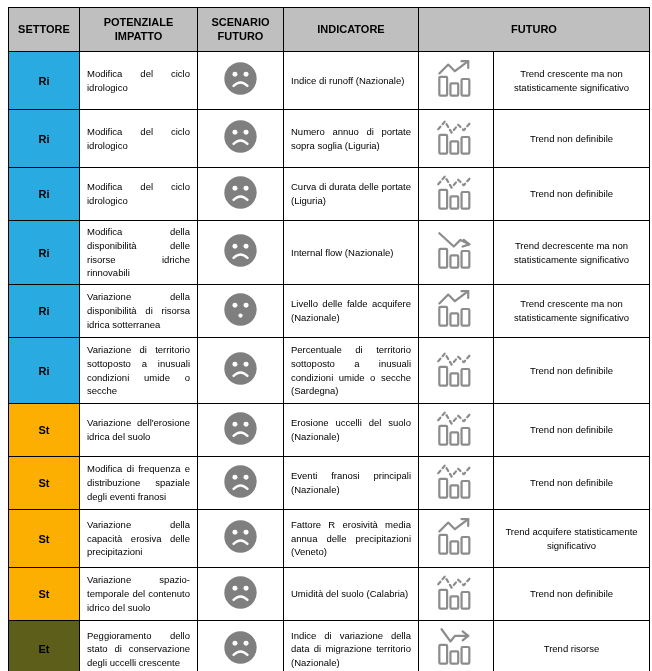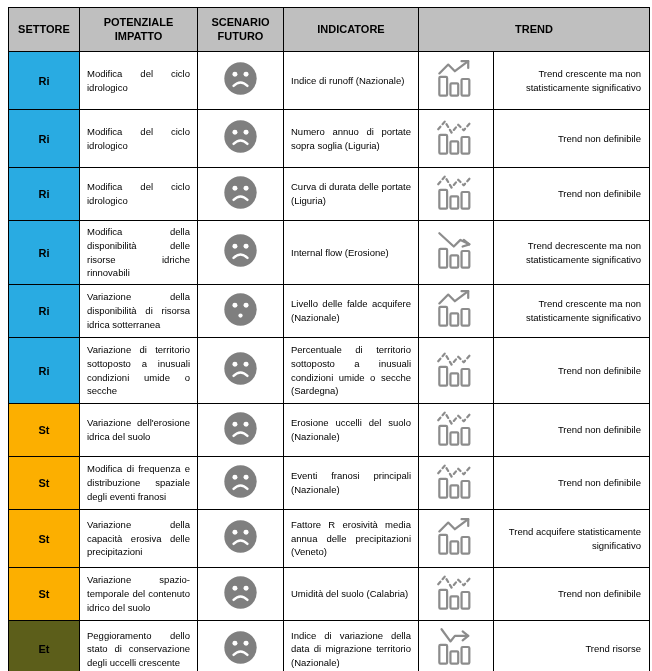--- a/index.html
+++ b/index.html
@@ -7,21 +7,21 @@
         font-family:"Liberation Sans","DejaVu Sans",sans-serif;color:#000;}
   table{position:absolute;left:8px;top:7px;width:641px;border-collapse:collapse;table-layout:fixed;}
   th,td{border:1px solid #000;padding:0;vertical-align:middle;}
   thead th{background:#bfbfbf;font-size:11px;font-weight:bold;text-align:center;
            height:39px;line-height:1.25;padding:2px 4px;}
   td.sector{text-align:center;font-weight:bold;font-size:11px;}
   td.impatto,td.indicatore{font-size:9.5px;line-height:1.45;padding:4px 7px;
       text-align:justify;text-align-last:left;-moz-text-align-last:left;}
   td.scenario{text-align:center;}
   td.trendicon{text-align:center;}
-  td.trendtext{font-size:9.5px;line-height:1.45;padding:4px 8px;text-align:right;}
+  td.trendtext{font-size:9.5px;line-height:1.45;padding:4px 8px;text-align:center;}
   .face{display:inline-block;width:37px;height:37px;}
   .face svg{display:block;width:37px;height:37px;}
   .ticon{display:inline-block;width:42px;height:40px;}
   .ticon svg{display:block;width:42px;height:40px;}
   tbody tr:last-child td{border-bottom:2px solid #000;}
 </style>
 </head>
 <body>
 
 <div id="page">
@@ -34,21 +34,21 @@
       <col style="width:135px">
         <col style="width:75px">
         <col style="width:156px">
     </colgroup>
     <thead>
       <tr>
         <th>SETTORE</th>
         <th>POTENZIALE IMPATTO</th>
         <th>SCENARIO FUTURO</th>
         <th>INDICATORE</th>
-        <th colspan="2">TREND</th>
+        <th colspan="2">FUTURO</th>
       </tr>
     </thead>
     <tbody>
     <tr style="height: 58px;">
       <td class="sector" style="background: rgb(41, 171, 226);">
         <span>Ri</span>
       </td>
       <td class="impatto">
         <span>Modifica del ciclo idrologico</span>
       </td>
@@ -148,21 +148,21 @@
       </td>
       <td class="scenario">
         <span class="face"><svg viewBox="0 0 40 40">
                 <circle cx="20" cy="20" r="17.5" fill="#7f7f7f"></circle>
                 <circle cx="14" cy="15.5" r="2.7" fill="#fff"></circle>
                 <circle cx="26" cy="15.5" r="2.7" fill="#fff"></circle>
                 <path d="M12.5,28 Q20,20.5 27.5,28" stroke="#fff" stroke-width="2.6" fill="none" stroke-linecap="round"></path>
               </svg></span>
       </td>
       <td class="indicatore">
-        <span>Internal flow (Erosione)</span>
+        <span>Internal flow (Nazionale)</span>
       </td>
       <td class="trendicon">
         <span class="ticon"><svg viewBox="0 0 36 36" fill="none" stroke="#8c8c8c" stroke-width="2" stroke-linecap="round" stroke-linejoin="round">
                 <rect x="3" y="16" width="7" height="17" rx="1"></rect>
                 <rect x="13" y="22" width="7" height="11" rx="1"></rect>
                 <rect x="23" y="18" width="7" height="15" rx="1"></rect>
                 <path d="M3,2 L16,14 L22,8 L30,12"></path>
                 <path d="M25,8 L30,12 L24,14"></path>
               </svg></span>
       </td>

